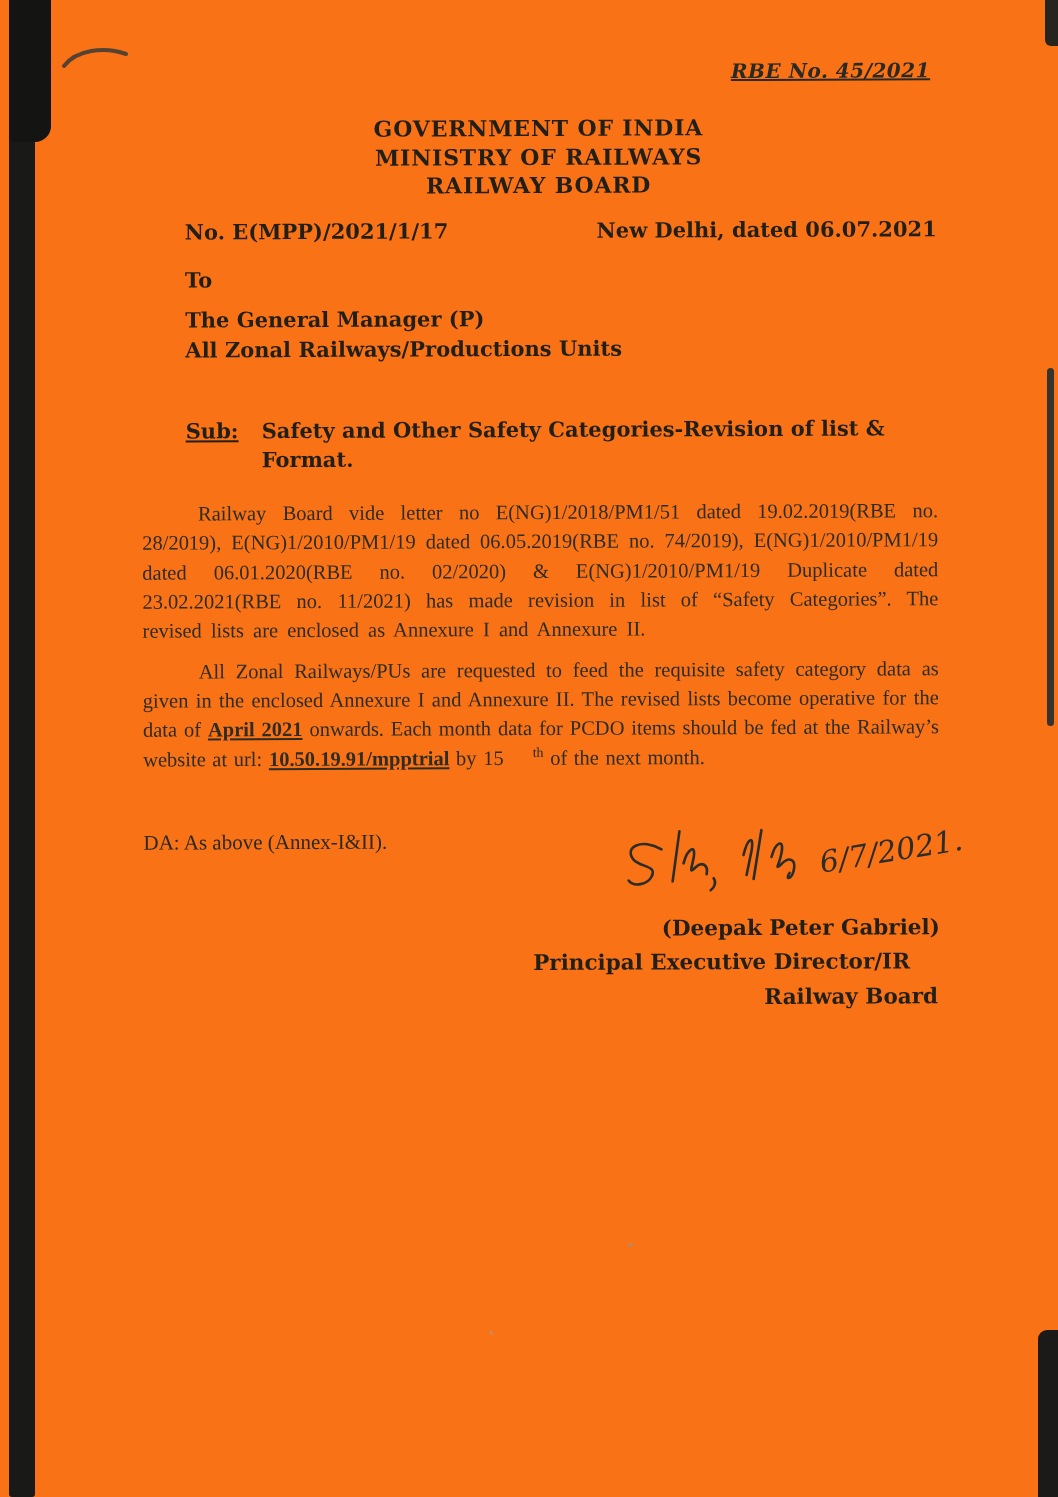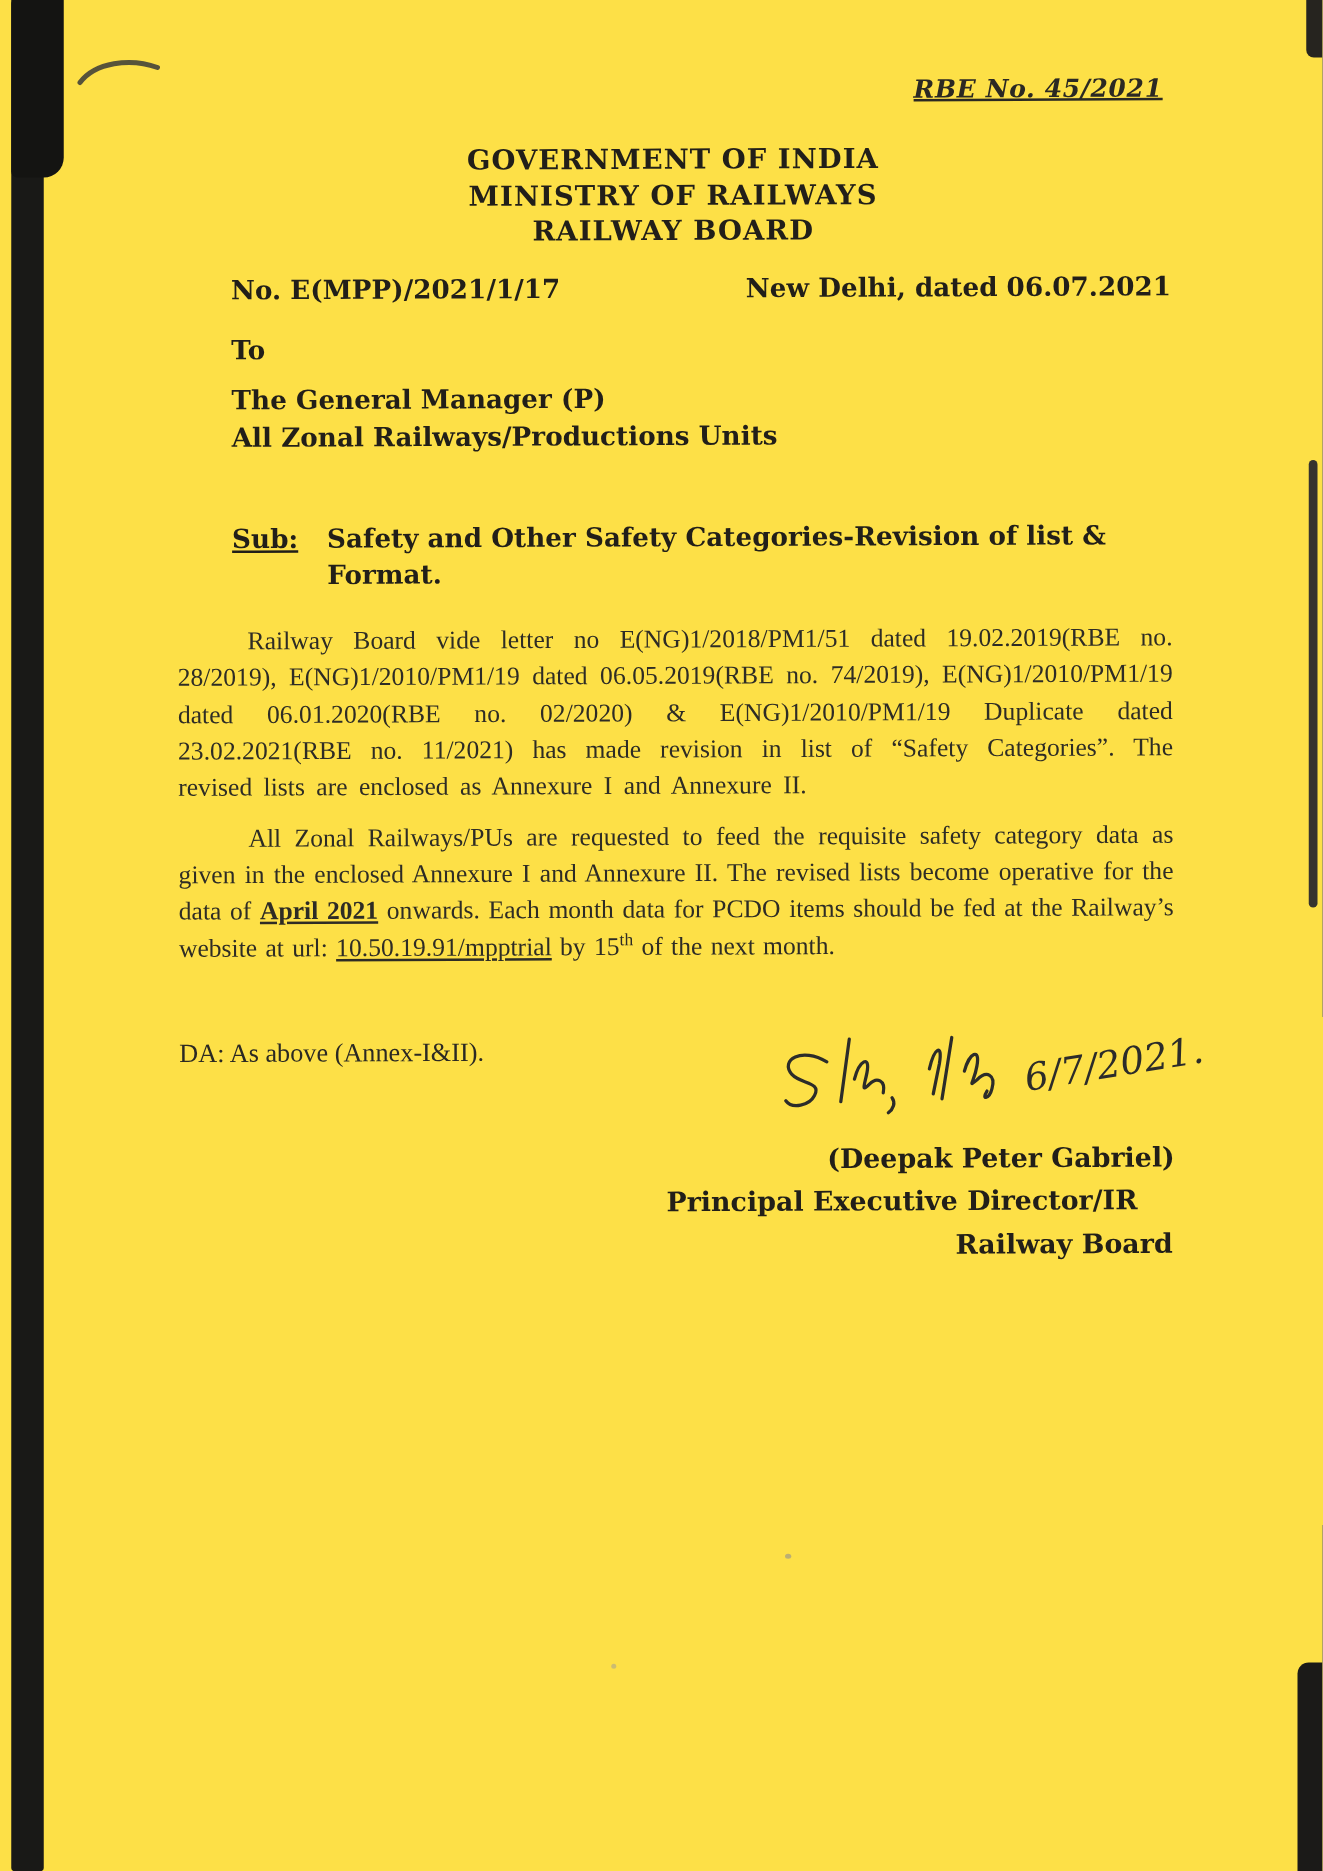--- a/index.html
+++ b/index.html
@@ -2,21 +2,21 @@
 <html><head>
 <meta charset="utf-8">
 <style>
   * { margin: 0; padding: 0; box-sizing: border-box; }
   html, body { background: #777; }
   .page {
     position: relative;
     width: 1058px;
     height: 1497px;
     margin: 0 auto;
-    background: #fde047;
+    background: #f97316;
     overflow: hidden;
     font-family: "Liberation Serif", serif;
     color: #2b2923;
     padding-left: 44px;
   }
   
   .edge-left      { position:absolute; left:9px;  top:0; width:26px; height:100%; background:#191917; border-radius:3px; }
   .edge-left-top  { position:absolute; left:9px;  top:0; width:42px; height:142px; background:#141412; border-radius:0 0 16px 5px; }
   .edge-right-top { position:absolute; right:0;   top:0; width:13px; height:46px; background:#26241f; border-radius:0 0 0 6px; }
   .edge-right-mid { position:absolute; right:4px; top:368px; width:7px; height:358px; background:#35332e; border-radius:4px; }
@@ -47,22 +47,22 @@
   .to { margin-top: 23px; padding-left: 44px; font-size: 21px; }
   .addressee { margin-top: 13px; padding-left: 44px; font-size: 21px; line-height: 1.45; }
   .subject-row { display: flex; margin-top: 50px; padding-left: 44px; font-size: 21px; line-height: 1.42; }
   .sub-label { width: 76px; flex: none; text-decoration: underline; }
   .sub-text { max-width: 645px; }
 
   .para { font-size: 20.5px; line-height: 1.42; text-align: justify; color: #2e2c25; }
   .para1 { margin-top: 24px; text-indent: 56px; word-spacing: 4px; }
   .para2 { margin-top: 12px; text-indent: 56px; word-spacing: 1.5px; }
   .para2 .bold { font-weight: bold; text-decoration: underline; }
-  .para2 .url { font-weight: normal; text-decoration: underline; }
-  .para2 sup { font-size: .68em; vertical-align: super; }
+  .para2 .url { font-weight: bold; text-decoration: underline; }
+  .para2 sup { font-size: .68em; vertical-align: super; margin-left: 29px; }
 
   .da-line { margin-top: 56px; font-size: 21px; }
 
   .signature-area { position: relative; height: 72px; margin-top: -18px; }
   .sig-svg { position: absolute; right: -72px; top: -14px; }
 
   .signatory-block { margin-top: 4px; font-family: "DejaVu Serif", serif; font-weight: bold; font-size: 21.5px; line-height: 1.6; color: #221f19; }
   .signatory-name  { text-align: right; padding-right: 0px; }
   .signatory-title { text-align: right; padding-right: 30px; }
   .signatory-org   { text-align: right; padding-right: 2px; }

